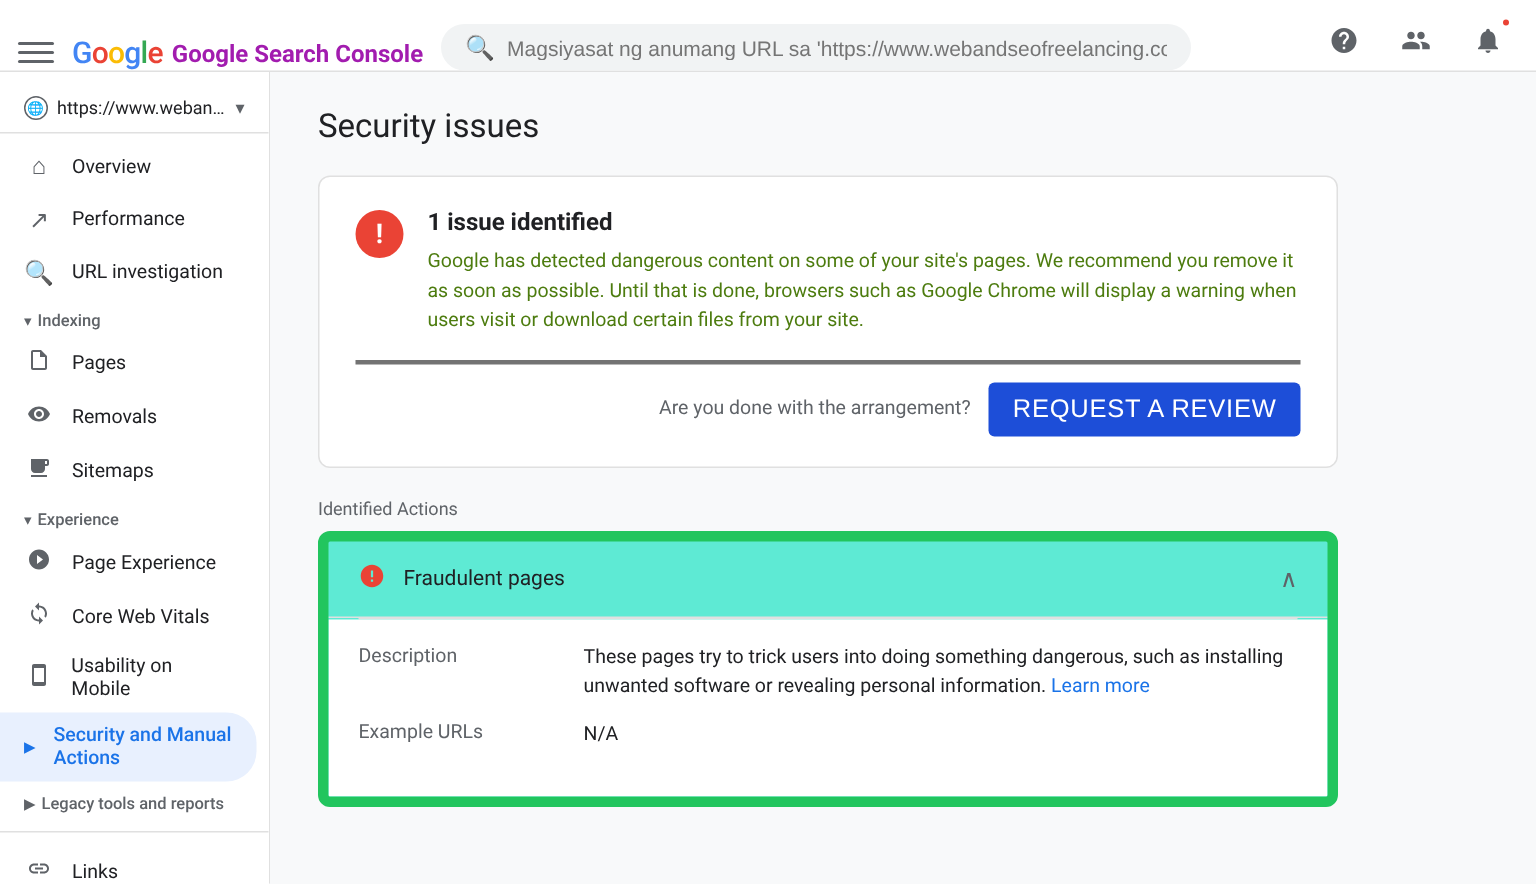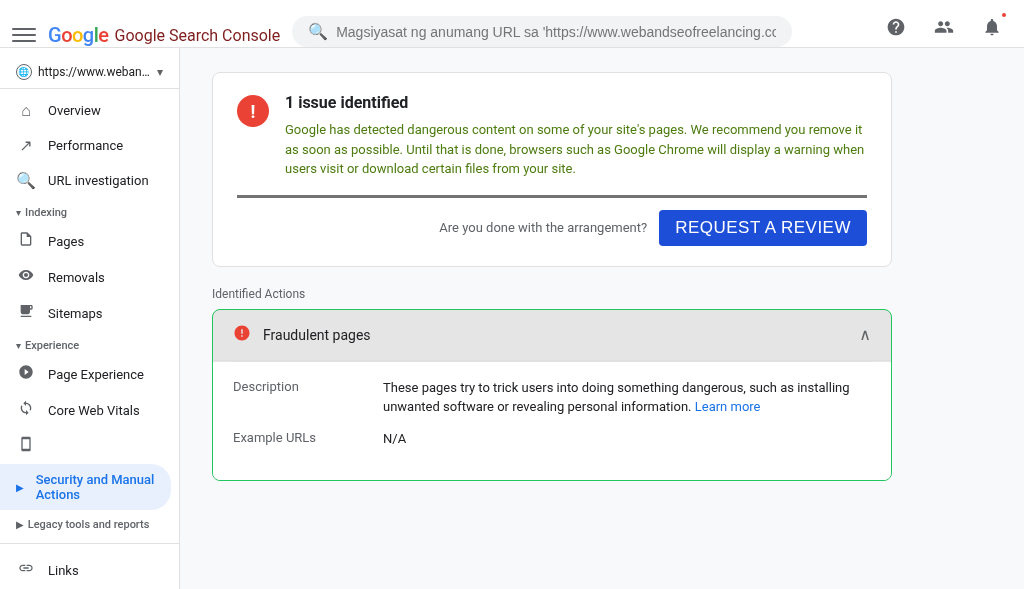--- a/index.html
+++ b/index.html
@@ -8,21 +8,21 @@
     
     .topbar {
       display: flex; align-items: flex-end; height: 48px;
       background: #fff; border-bottom: 1px solid #e0e0e0;
       padding: 0 12px; gap: 12px; position: fixed; top: 0; left: 0; right: 0; z-index: 100;
     }
     .topbar-menu-icon { width: 24px; height: 24px; display: flex; flex-direction: column; justify-content: center; gap: 4px; cursor: pointer; flex-shrink: 0; }
     .topbar-menu-icon span { display: block; height: 2px; background: #5f6368; border-radius: 1px; }
     .topbar-logo { display: flex; align-items: center; gap: 6px; flex-shrink: 0; }
     .google-logo { font-size: 20px; font-weight: 500; letter-spacing: -0.5px; }
-    .topbar-app-name { font-size: 16px; color: #7f1d1d; font-weight: 400; }
+    .topbar-app-name { font-size: 16px; color: #a21caf; font-weight: 700; }
     .search-bar {
       flex: 1; max-width: 500px; display: flex; align-items: center;
       background: #f1f3f4; border-radius: 24px; padding: 6px 16px; gap: 8px;
     }
     .search-bar-icon { color: #5f6368; font-size: 16px; }
     .search-bar input {
       border: none; background: transparent; outline: none; font-size: 14px;
       color: #202124; width: 100%;
     }
     .topbar-actions { margin-left: auto; display: flex; align-items: center; gap: 8px; }
@@ -87,21 +87,21 @@
     .issue-desc { font-size: 13px; color: #4d7c0f; line-height: 1.5; }
     .issue-actions { display: flex; align-items: center; justify-content: flex-end; gap: 12px; margin-top: 16px; padding-top: 12px; border-top: 3px solid #737373; }
     .issue-question { font-size: 13px; color: #5f6368; }
     .btn-review {
       background: #1d4ed8; color: #fff; border: none; border-radius: 4px;
       padding: 8px 16px; font-size: 17px; font-weight: 500; cursor: pointer; letter-spacing: 0.5px;
     }
 
     
     .identified-label { font-size: 12px; color: #5f6368; margin-bottom: 8px; max-width: 680px; }
-    .issues-panel { background: #e5e5e5; border: 1px solid #22c55e; border-radius: 8px; max-width: 680px; overflow: hidden; }
+    .issues-panel { background: #5eead4; border: 7px solid #22c55e; border-radius: 8px; max-width: 680px; overflow: hidden; }
     .issue-row {
       display: flex; align-items: center; gap: 12px; padding: 14px 20px;
       border-bottom: 1px solid #e0e0e0; cursor: pointer;
     }
     .issue-row-icon { font-size: 16px; color: #ea4335; }
     .issue-row-name { flex: 1; font-size: 14px; color: #202124; }
     .issue-row-chevron { font-size: 16px; color: #5f6368; }
 
     
     .issue-detail { padding: 16px 20px 20px; background: #fff; }
@@ -222,20 +222,21 @@
           </svg>
       </span>
       <span>Core Web Vitals</span>
     </div>
     <div class="nav-item">
       <span class="nav-icon">
         <svg width="16" height="16" viewBox="0 0 24 24" fill="#5f6368">
             <path d="M17 1.01L7 1c-1.1 0-2 .9-2 2v18c0 1.1.9 2 2 2h10c1.1 0 2-.9 2-2V3c0-1.1-.9-1.99-2-1.99zM17 19H7V5h10v14z"></path>
           </svg>
       </span>
+      <span>Usability on Mobile</span>
     </div>
 
     <div class="nav-item active">
       <span class="section-arrow" style="font-size:10px;color:#1a73e8">▶</span>
       <span>Security and Manual Actions</span>
     </div>
 
     <div class="nav-section-label">
       <span class="section-arrow">▶</span>
       <span>Legacy tools and reports</span>
@@ -248,20 +249,21 @@
         <svg width="16" height="16" viewBox="0 0 24 24" fill="#5f6368">
             <path d="M3.9 12c0-1.71 1.39-3.1 3.1-3.1h4V7H7c-2.76 0-5 2.24-5 5s2.24 5 5 5h4v-1.9H7c-1.71 0-3.1-1.39-3.1-3.1zM8 13h8v-2H8v2zm9-6h-4v1.9h4c1.71 0 3.1 1.39 3.1 3.1s-1.39 3.1-3.1 3.1h-4V17h4c2.76 0 5-2.24 5-5s-2.24-5-5-5z"></path>
           </svg>
       </span>
       <span>Links</span>
     </div>
 
   </nav>
 
   <main class="main-content">
+    <h1 class="page-title">Security issues</h1>
 
     <div class="issue-card">
       <div class="issue-header">
         <div class="issue-error-icon">!</div>
         <div class="issue-body">
           <div class="issue-title">1 issue identified</div>
           <div class="issue-desc">Google has detected dangerous content on some of your site's pages. We recommend you remove it as soon as possible. Until that is done, browsers such as Google Chrome will display a warning when users visit or download certain files from your site.</div>
         </div>
       </div>
       <div class="issue-actions">

